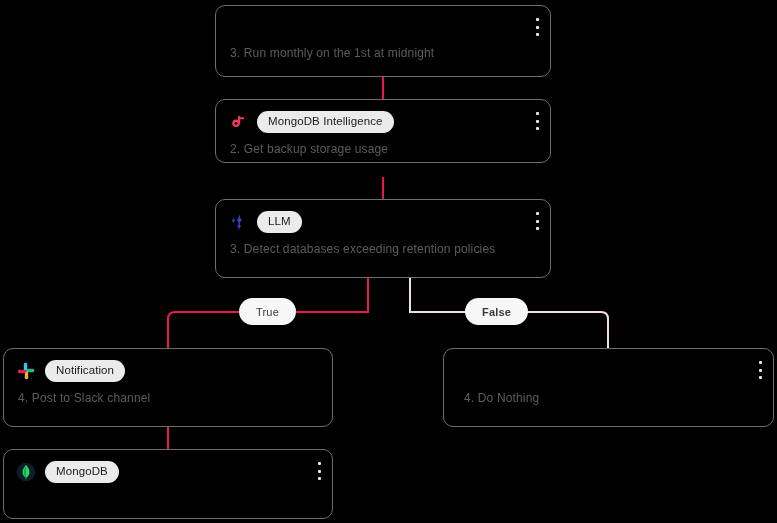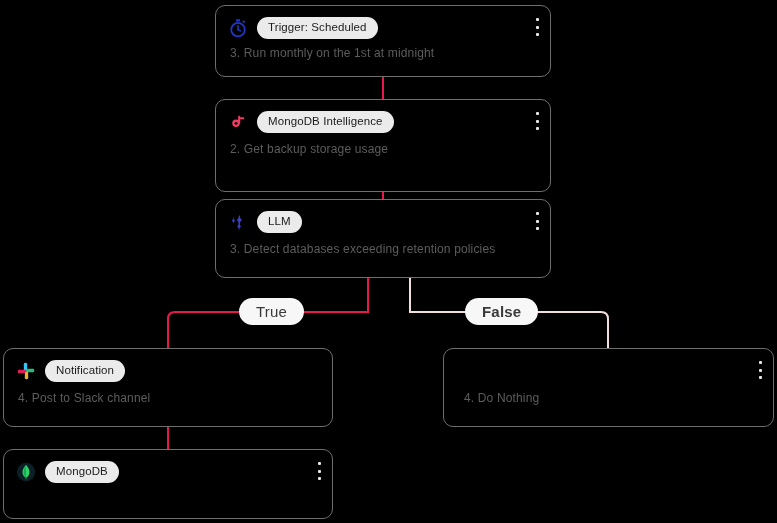--- a/index.html
+++ b/index.html
@@ -103,21 +103,21 @@
   .branch-label {
     position: absolute;
     display: inline-flex;
     align-items: center;
     justify-content: center;
     height: 27px;
     padding: 0 17px;
     border-radius: 14px;
     background: #f7f7f7;
     color: #3a3a3a;
-    font-size: 15px;
+    font-size: 11px;
     letter-spacing: 0.2px;
     z-index: 5;
   }
 </style>
 </head>
 <body>
 
 <div id="canvas">
 
   <svg class="edges" viewBox="0 0 777 523" width="777" height="523">
@@ -127,39 +127,29 @@
     <line x1="383" y1="177" x2="383" y2="199" stroke="#e8174e" stroke-width="2"></line>
 
     <path d="M 368 277 L 368 312 L 175 312 Q 168 312 168 319 L 168 348" fill="none" stroke="#e8174e" stroke-width="2"></path>
 
     <path d="M 410 277 L 410 312 L 601 312 Q 608 312 608 319 L 608 348" fill="none" stroke="#f2dede" stroke-width="2"></path>
 
     <line x1="168" y1="427" x2="168" y2="449" stroke="#e8174e" stroke-width="2"></line>
   </svg>
 
   <div class="node" style="left:215px; top:5px; width:336px; height:72px;">
-    <div class="node-head">
-      <svg class="node-icon" viewBox="0 0 24 24">
-        <rect x="9.5" y="1.6" width="5" height="2.6" rx="0.8" fill="#2237c8"></rect>
-        <rect x="17.3" y="3.3" width="3.2" height="2.1" rx="0.9" fill="#2237c8" transform="rotate(40 18.9 4.3)"></rect>
-        <circle cx="12" cy="14" r="8.1" fill="none" stroke="#2237c8" stroke-width="2.1"></circle>
-        <line x1="12" y1="14" x2="12" y2="9.2" stroke="#2237c8" stroke-width="1.9" stroke-linecap="round"></line>
-        <line x1="12" y1="14" x2="15.4" y2="15.7" stroke="#2237c8" stroke-width="1.7" stroke-linecap="round"></line>
-      </svg>
-      <span class="pill">Trigger: Scheduled</span>
-    </div>
     <div class="node-desc" style="top:40px;">3. Run monthly on the 1st at midnight</div>
     <div class="kebab">
       <i></i>
         <i></i>
         <i></i>
     </div>
   </div>
 
-  <div class="node" style="left:215px; top:99px; width:336px; height:93px;">
+  <div class="node" style="left:215px; top:99px; width:336px; height:64px;">
     <div class="node-head">
       <svg class="node-icon" viewBox="0 0 24 24">
         <circle cx="9.6" cy="13.6" r="4.5" fill="#ef3a63"></circle>
         <circle cx="9.6" cy="13.6" r="1.7" fill="#000000"></circle>
         <rect x="12.2" y="4.6" width="2.5" height="9.6" rx="1.1" fill="#ef3a63"></rect>
         <rect x="14.2" y="6.2" width="5.3" height="2.4" rx="1.1" fill="#ef3a63"></rect>
       </svg>
       <span class="pill">MongoDB Intelligence</span>
     </div>
     <div class="node-desc" style="top:42px;">2. Get backup storage usage</div>

